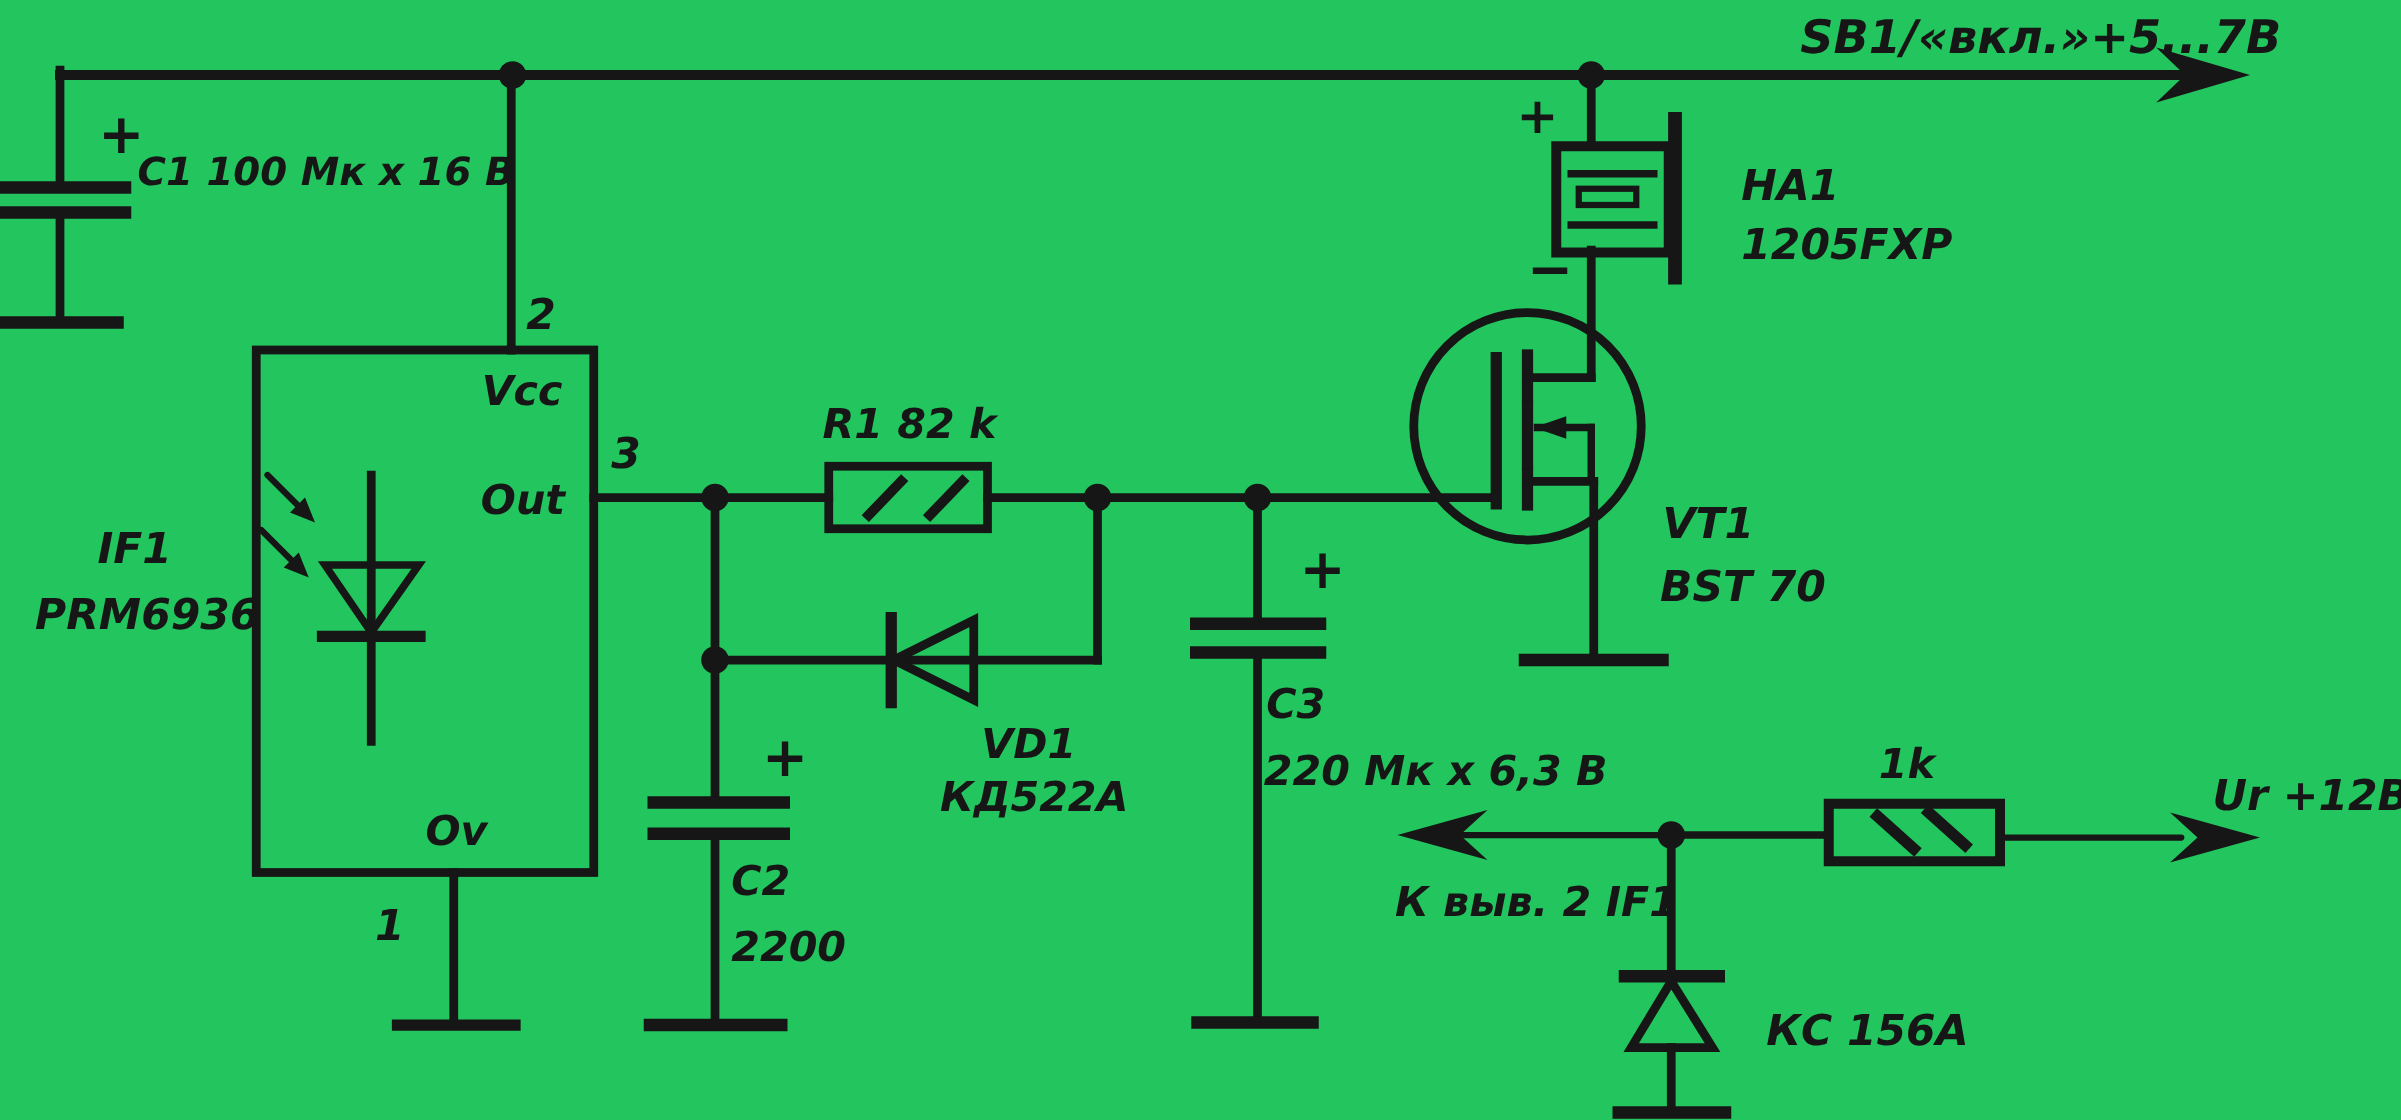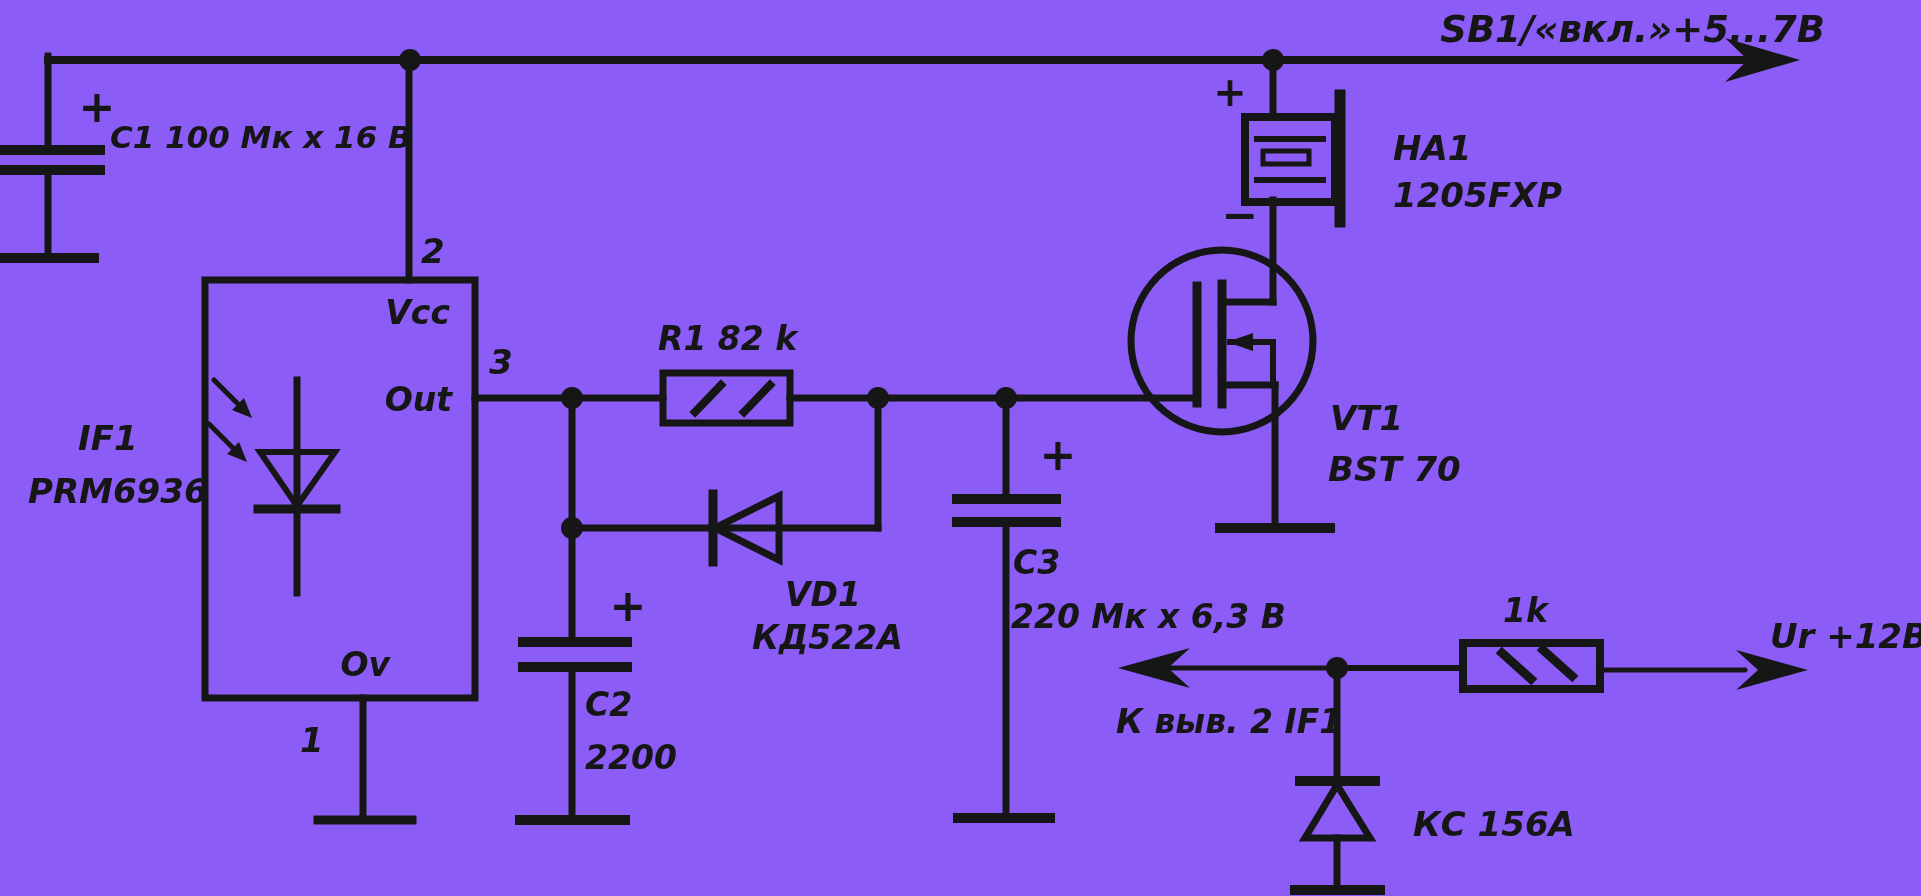--- a/index.html
+++ b/index.html
@@ -1,16 +1,16 @@
 <!DOCTYPE html>
 <html><head>
 <meta charset="utf-8">
 <style>
   html,body{margin:0;padding:0;background:#e8e8e8;}
-  .stage{position:relative;width:1921px;height:896px;background:#8b5cf6;overflow:hidden;
+  .stage{position:relative;width:1921px;height:896px;background:#22c55e;overflow:hidden;
          font-family:"DejaVu Sans",sans-serif;}
   svg{position:absolute;left:0;top:0;}
   .wire{stroke:#161616;fill:none;stroke-linecap:square;}
   .thin{stroke:#161616;fill:none;stroke-linecap:round;}
   .sym{stroke:#161616;fill:none;stroke-linejoin:miter;}
   .fill{fill:#161616;stroke:none;}
   .dot{fill:#161616;stroke:none;}
   text{fill:#161616;font-family:"DejaVu Sans",sans-serif;font-style:italic;font-weight:700;}
 </style>
 </head>

